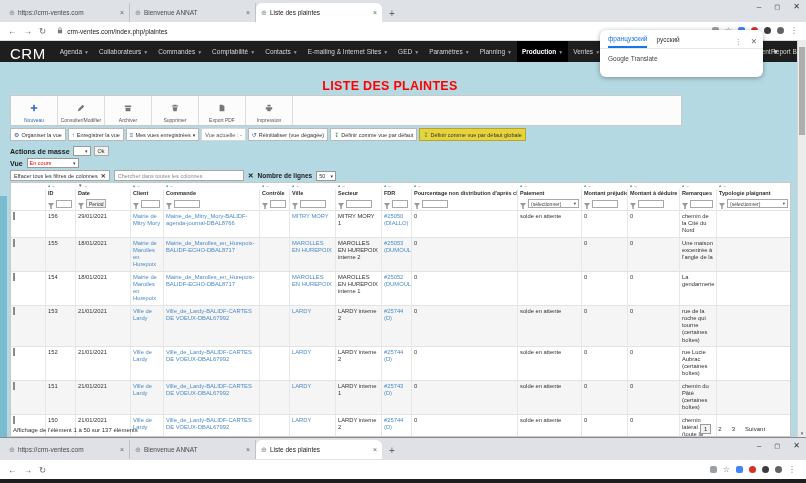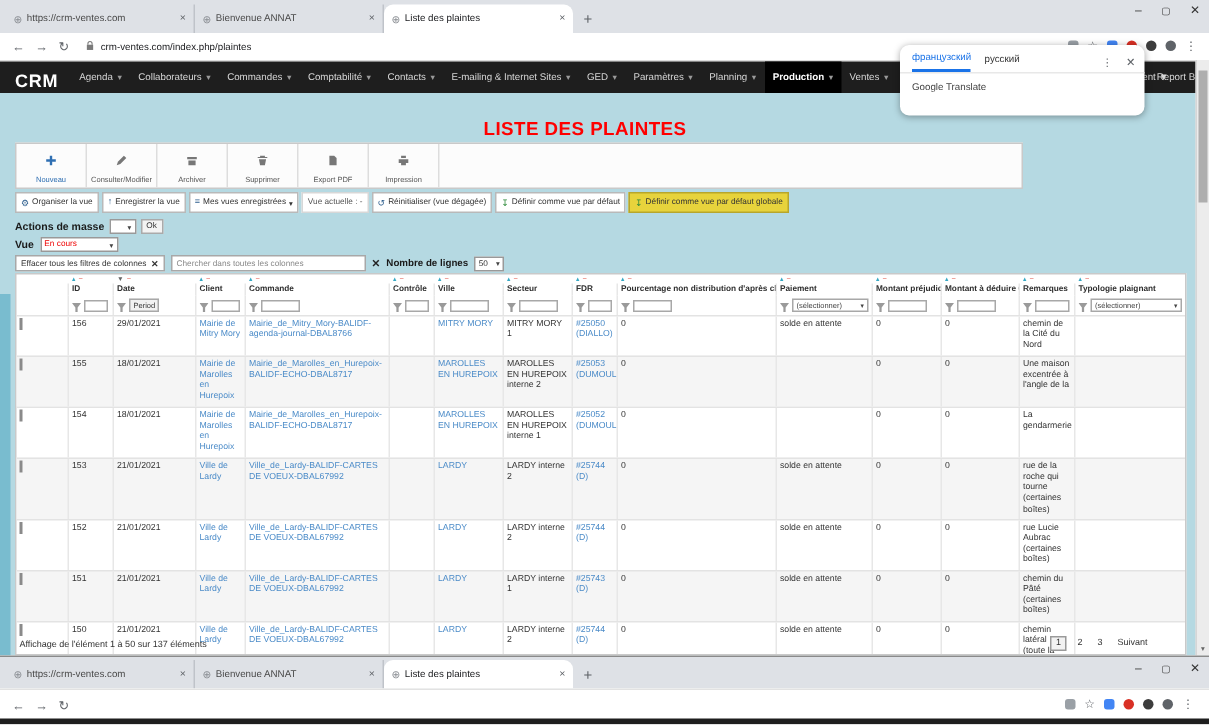--- a/index.html
+++ b/index.html
@@ -20,21 +20,21 @@
   .nav-ic { color:#5f6368; font-size:8.5px; }
   .urlbox { display:flex; align-items:center; gap:4px; font-size:6.5px; color:#202124; margin-left:4px; }
   .ext-icons { position:absolute; display:flex; gap:6px; align-items:center; }
   .ext-icons.top { right:8px; top:26px; }
   .ic-dot { width:7px; height:7px; border-radius:2px; display:inline-block; }
   .star { color:#5f6368; font-size:8px; line-height:7px; }
   .more-v { color:#5f6368; font-size:8px; }
 
   
   .navbar { position:absolute; left:0; right:0; top:41px; height:21px; background:#1e1e1e; display:flex; align-items:center; color:#d6d6d6; font-size:6.5px; }
-  .brand { font-size:12px; font-weight:bold; color:#fff; margin:4px 9px 0 10px; letter-spacing:.5px; }
+  .brand { font-size:15px; font-weight:normal; color:#fff; margin:4px 9px 0 10px; letter-spacing:.5px; }
   .nav-item { padding:0 5px; display:flex; align-items:center; gap:2px; height:21px; white-space:nowrap; }
   .nav-item .caret { color:#9a9a9a; font-size:5px; }
   .nav-item.active { background:#000; color:#fff; font-weight:bold; }
   .bell { margin-left:46px; }
   .nav-right { position:absolute; height:21px; display:flex; align-items:center; gap:2px; white-space:nowrap; }
 
   
   .content { position:absolute; left:0; right:0; top:62px; height:375px; background:#b5d9e2; }
   .left-strip { position:absolute; left:0; top:134px; width:7px; bottom:0; background:#79bccf; }
   .page-title { position:absolute; left:0; width:780px; top:17px; text-align:center; font-size:12.5px; font-weight:bold; color:#f00; letter-spacing:.3px; }

